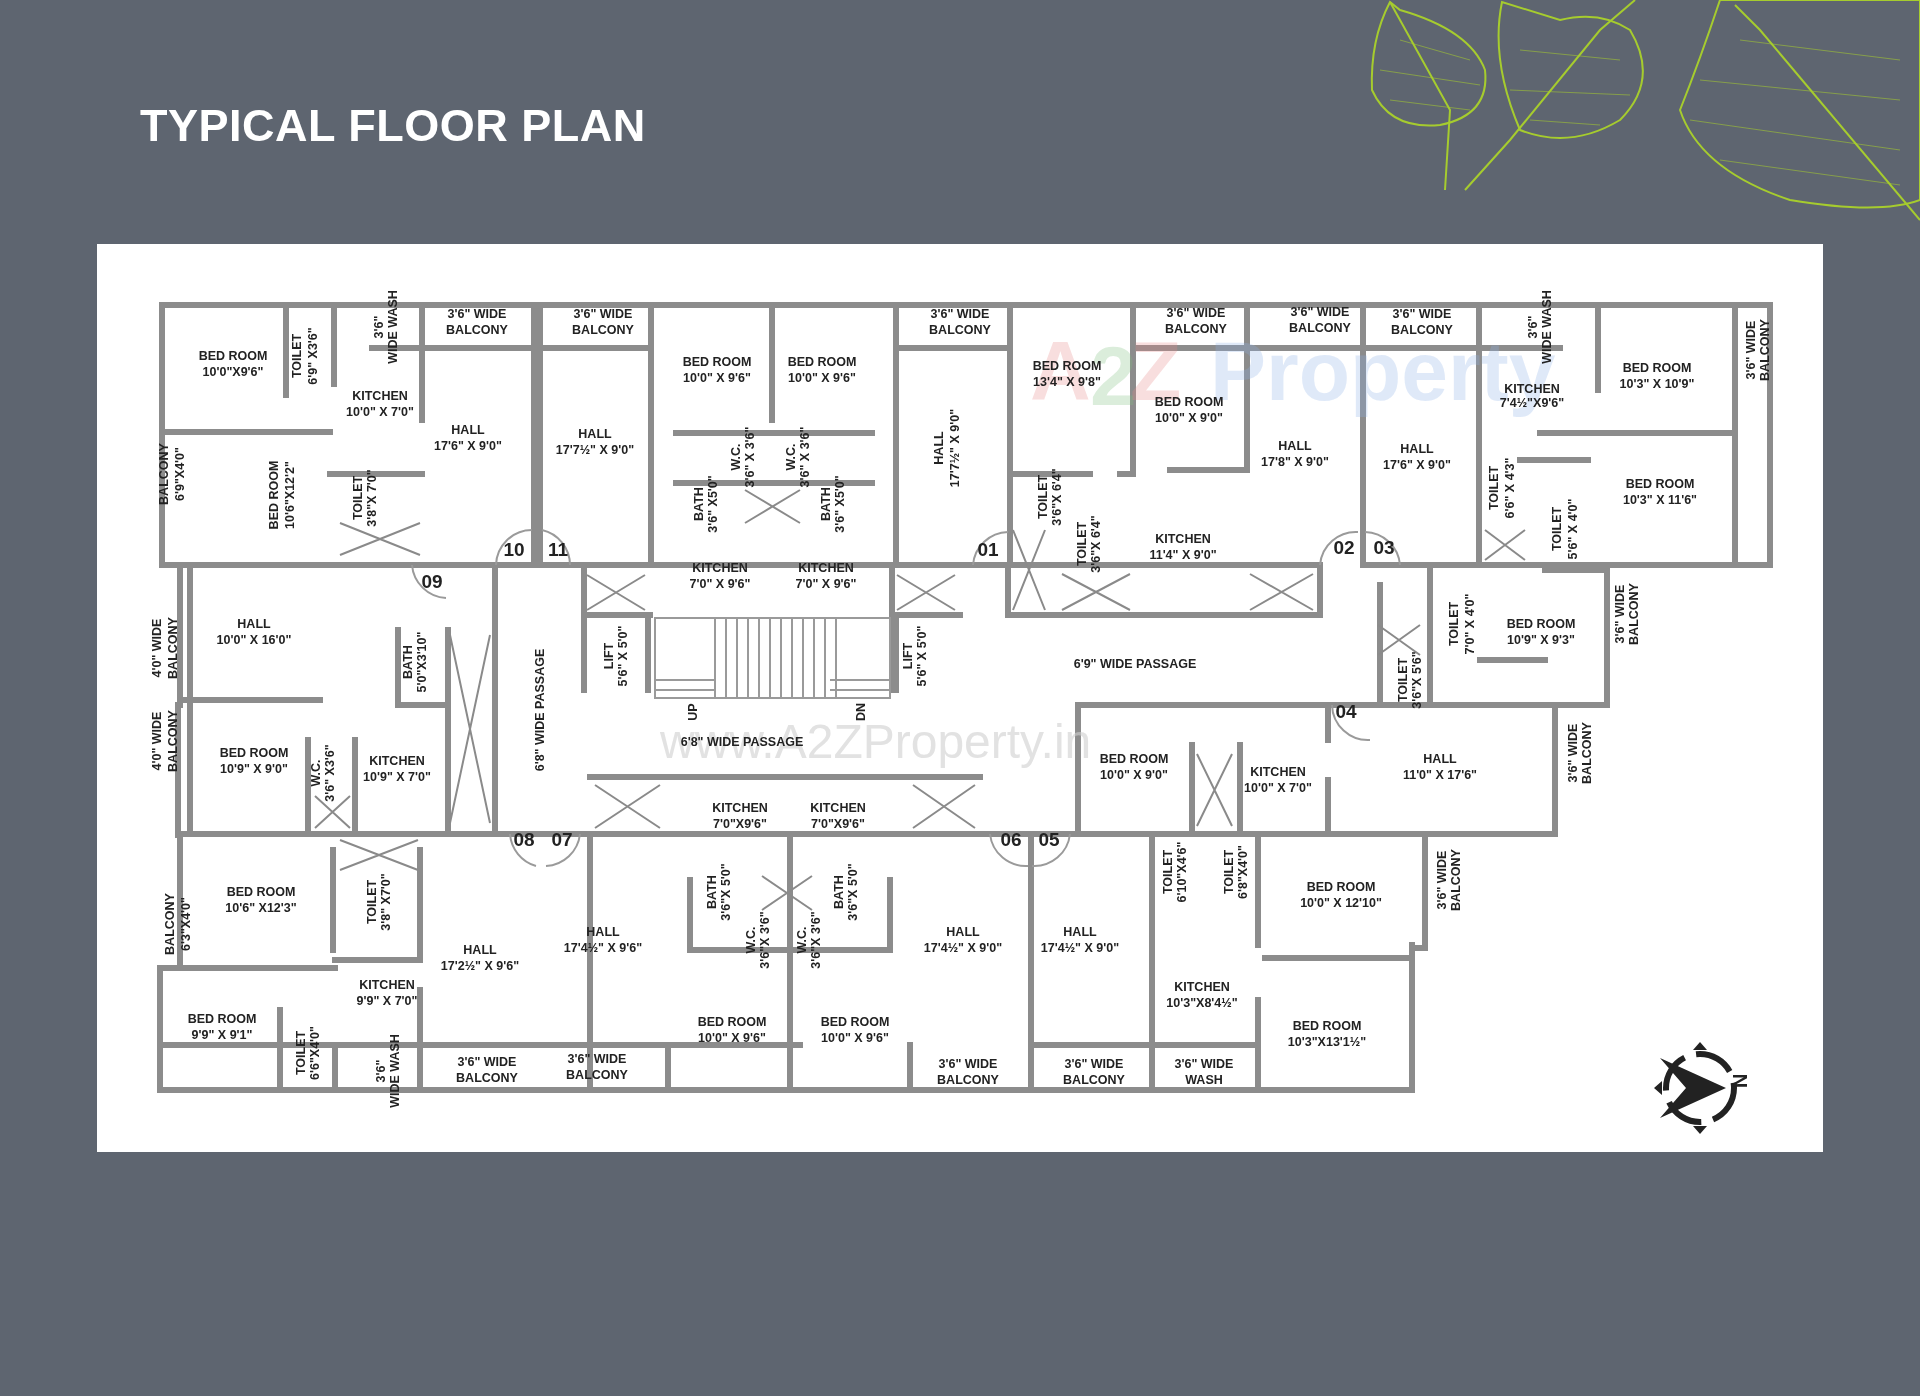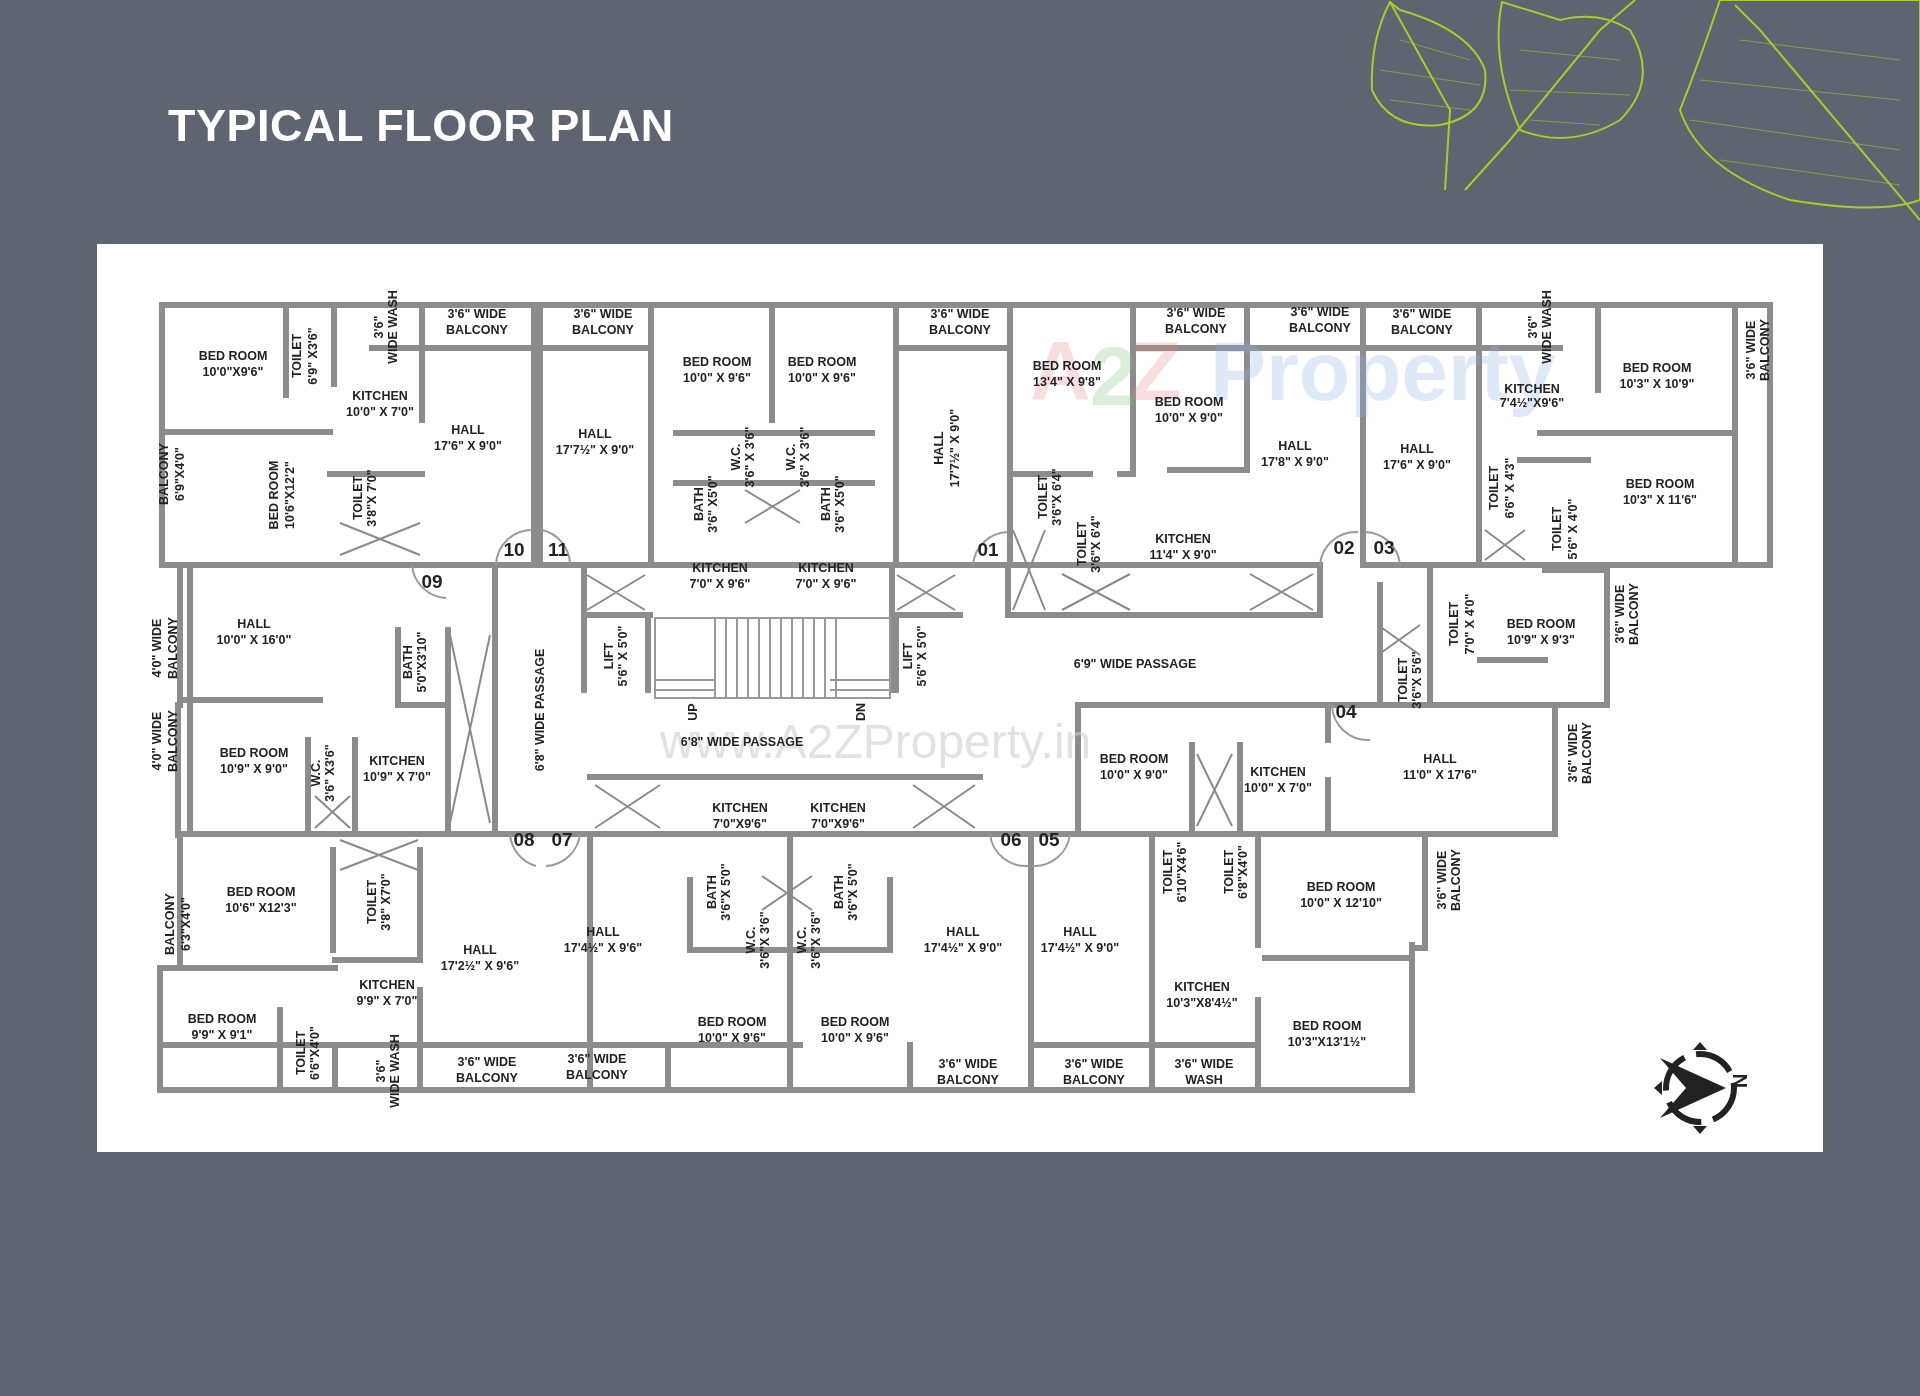--- a/index.html
+++ b/index.html
@@ -1,17 +1,17 @@
 <!DOCTYPE html>
 <html><head>
 <meta charset="utf-8">
 <style>
   html, body { margin:0; padding:0; }
   body { width:1920px; height:1396px; background:#5e6570; position:relative; overflow:hidden; font-family:"Liberation Sans", sans-serif; }
-  .title { position:absolute; left:140px; top:100px; color:#ffffff; font-weight:bold; font-size:45px; letter-spacing:0.5px; font-family:"Liberation Sans", sans-serif;margin-left:28px; }
+  .title { position:absolute; left:140px; top:100px; color:#ffffff; font-weight:bold; font-size:45px; letter-spacing:0.5px; font-family:"Liberation Sans", sans-serif; }
   .leaves { position:absolute; right:0; top:0; width:560px; height:240px; }
   .sheet { position:absolute; left:97px; top:244px; width:1726px; height:908px; background:#ffffff; }
   svg.plan { position:absolute; left:0; top:0; }
   .lbl { font-family:"Liberation Sans", sans-serif; font-weight:bold; fill:#222; font-size:12.5px; text-anchor:middle; }
   .unit { font-family:"Liberation Sans", sans-serif; font-weight:bold; fill:#222; font-size:19px; text-anchor:middle; }
   .wm1 { font-family:"Liberation Sans", sans-serif; font-weight:bold; font-size:84px; opacity:0.28; }
   .wm2 { font-family:"Liberation Sans", sans-serif; font-size:48px; fill:#cfcfcf; opacity:0.6; }
   .wall { stroke:#8c8c8c; stroke-width:6; fill:none; stroke-linecap:square; }
   .thin { stroke:#9a9a9a; stroke-width:2; fill:none; }
   .x { stroke:#8a8a8a; stroke-width:2; }

